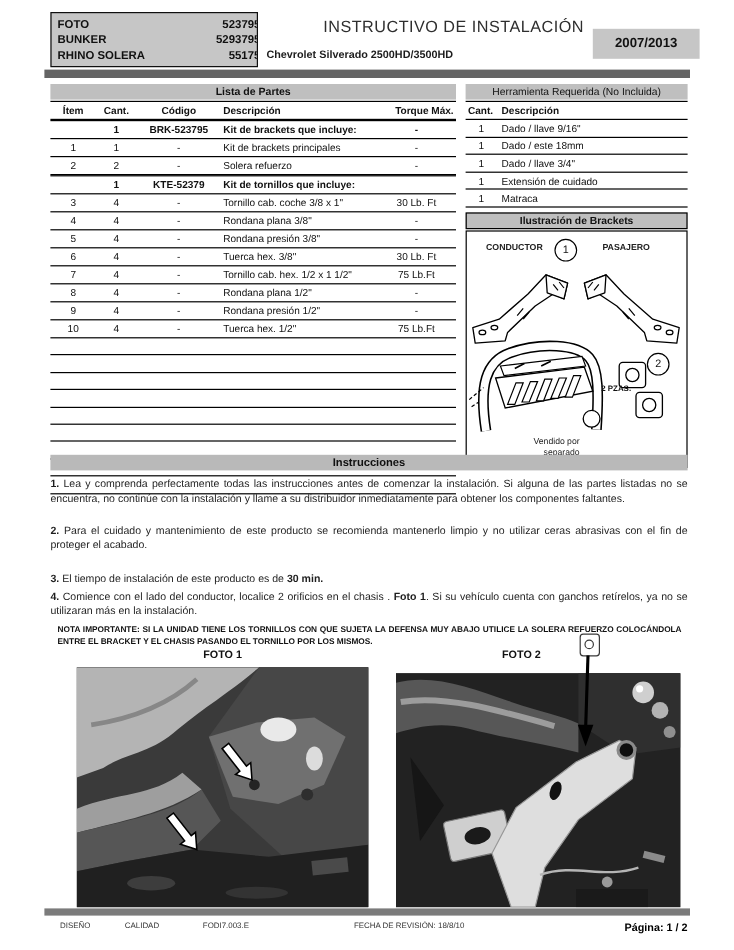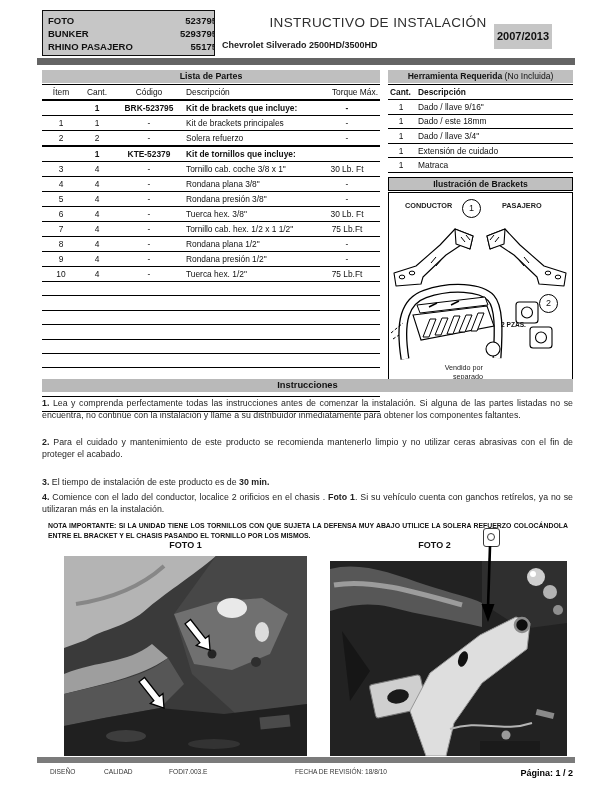--- a/index.html
+++ b/index.html
@@ -10,47 +10,47 @@
   .product-box{position:absolute;left:42px;top:10px;width:173px;height:46px;
     background:#c6c6c6;border:1.6px solid #0f0f0f;box-sizing:border-box;
     padding:3px 0 0 5px;overflow:hidden;}
   .product-row{display:flex;justify-content:space-between;font-size:9.5px;font-weight:bold;
     line-height:13px;white-space:nowrap;}
   .product-row .pcode{margin-right:-3px;}
   .doc-title{position:absolute;left:228px;top:15px;width:300px;text-align:center;
     font-size:13.5px;letter-spacing:.4px;color:#2e2e2e;}
   .vehicle{position:absolute;left:222px;top:40px;width:250px;text-align:left;
     font-size:9px;font-weight:bold;color:#1c1c1c;}
-  .yearbox{position:absolute;left:494px;top:24px;width:58px;height:25px;background:#c6c6c6;
+  .yearbox{position:absolute;left:494px;top:24px;width:89px;height:25px;background:#c6c6c6;
     text-align:center;line-height:25px;font-size:11px;font-weight:bold;}
   .hdr-band{position:absolute;left:37px;top:58px;width:538px;height:7px;background:#646464;}
   .ftr-band{position:absolute;left:37px;top:757px;width:538px;height:6px;background:#7b7b7b;}
 
   
   .bar{background:#bfbfbf;text-align:center;font-size:8.8px;font-weight:bold;
     height:13px;line-height:13px;}
 
   
   .parts{position:absolute;left:42px;top:70px;width:338px;}
   .prow,.phead,.erow{display:grid;grid-template-columns:38px 34px 70px 130px 66px;
     align-items:center;font-size:8.4px;}
-  .phead{font-weight:normal;height:14px;border-top:1px solid #000;border-bottom:1.8px solid #000;margin-top:1px;}
+  .phead{font-weight:bold;height:14px;border-top:1px solid #000;border-bottom:1.8px solid #000;margin-top:1px;}
   .prow{height:14px;border-bottom:1px solid #000;}
   .erow{height:13.4px;border-bottom:1px solid #000;}
   .bold-row{font-weight:bold;border-top:1.6px solid #000;border-bottom:1.6px solid #000;}
   .c-item,.c-qty,.c-code{text-align:center;}
   .c-desc{text-align:left;padding-left:2px;}
   .c-torque{text-align:center;}
   .phead .c-torque{text-align:right;padding-right:2px;}
   .phead .c-desc{padding-left:2px;}
 
   
   .rightcol{position:absolute;left:388px;top:70px;width:185px;}
   .tools-bar{background:#bfbfbf;height:13px;line-height:13px;text-align:center;font-size:8.6px;}
-  .tools-bar .tb-b{font-weight:bold;}
+  .tools-bar .tb-b{font-weight:normal;}
   .trow,.thead{display:grid;grid-template-columns:26px 159px;align-items:center;font-size:8.4px;}
   .thead{font-weight:bold;height:14px;border-top:1px solid #000;border-bottom:1.8px solid #000;margin-top:1px;}
   .thead .t-qty{text-align:left;padding-left:2px;}
   .trow{height:13.6px;border-bottom:1px solid #000;}
   .t-qty{text-align:center;}
   .t-desc{padding-left:4px;}
 
   .illus-bar{margin-top:4px;background:#bfbfbf;border:1px solid #000;height:12px;
     line-height:12px;text-align:center;font-size:8.6px;font-weight:bold;}
   .illus-box{position:relative;margin-top:1px;border:1.5px solid #000;height:196px;
@@ -102,21 +102,21 @@
         <span class="pname">FOTO</span>
         <span class="pcode">523795</span>
       </div>
 
       <div class="product-row">
         <span class="pname">BUNKER</span>
         <span class="pcode">5293795</span>
       </div>
 
       <div class="product-row">
-        <span class="pname">RHINO PASAJERO</span>
+        <span class="pname">RHINO SOLERA</span>
         <span class="pcode">55175</span>
       </div>
     </div>
   <div class="doc-title">INSTRUCTIVO DE INSTALACIÓN</div>
   <div class="vehicle">Chevrolet Silverado 2500HD/3500HD</div>
   <div class="yearbox">2007/2013</div>
   <div class="hdr-band"></div>
 
   <div class="parts">
     <div class="bar">Lista de Partes</div>

